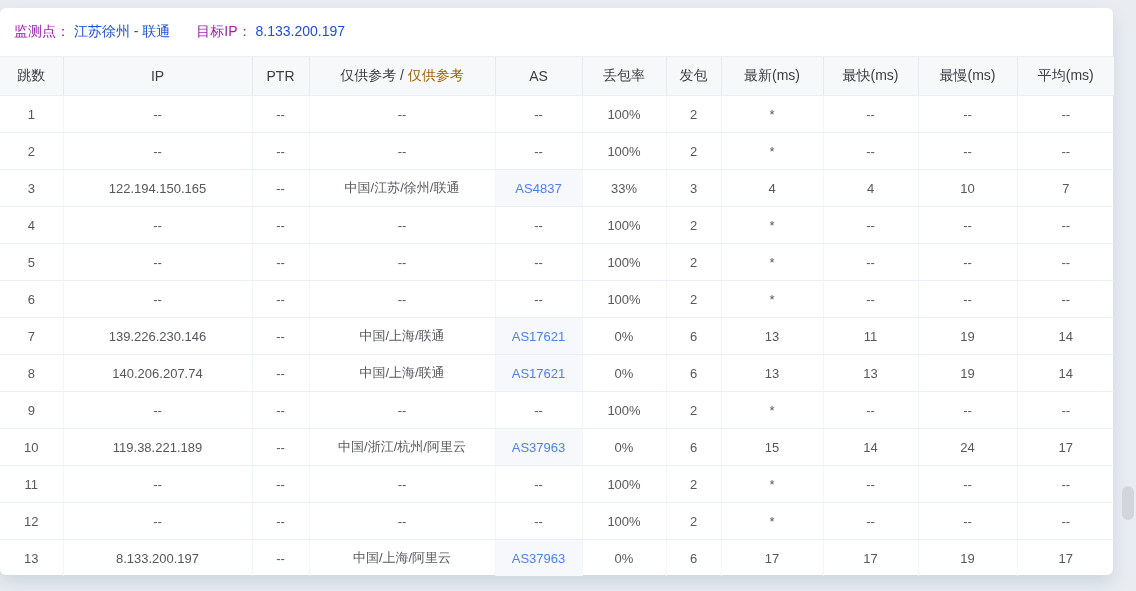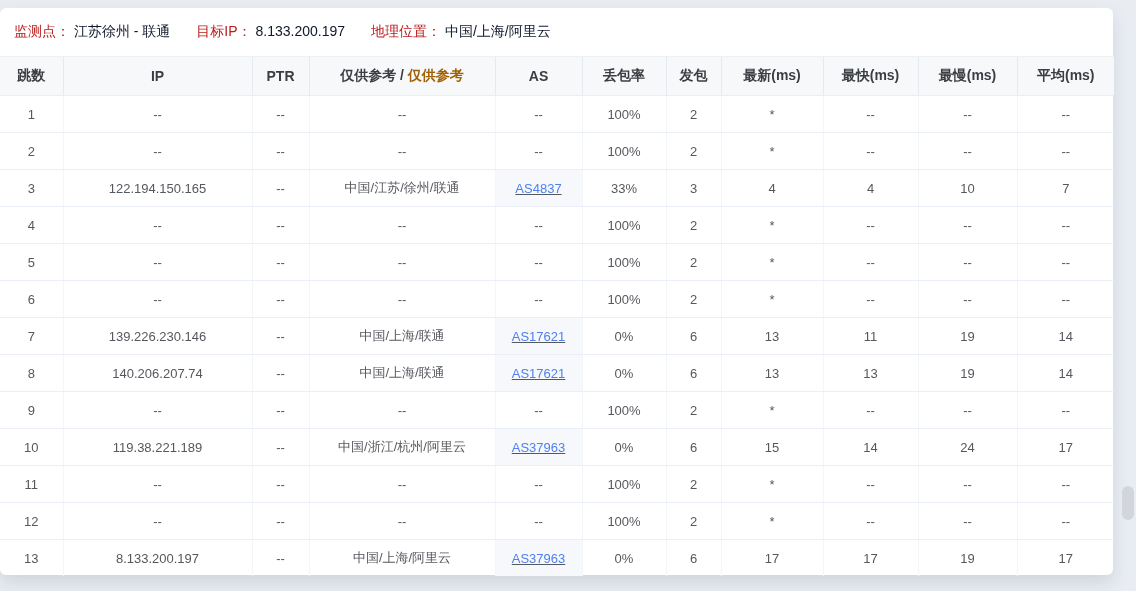--- a/index.html
+++ b/index.html
@@ -24,33 +24,33 @@
   
   .info-bar {
     height: 48px;
     display: flex;
     align-items: center;
     padding-left: 14px;
     font-size: 14px;
     color: #303133;
   }
   .info-group { margin-right: 26px; white-space: nowrap; }
-  .info-label { color: #b91c1c; }
-  .info-value { color: #0f172a; cursor: pointer; }
+  .info-label { color: #a21caf; }
+  .info-value { color: #1d4ed8; cursor: pointer; }
   
   table {
     width: 1113px;
     border-collapse: collapse;
     table-layout: fixed;
   }
   thead th {
     background: #f7f8fa;
     height: 38px;
     font-size: 14px;
-    font-weight: bold;
+    font-weight: normal;
     color: #3a3d42;
     text-align: center;
     border-top: 1px solid #eef0f4;
     border-bottom: 1px solid #e9edf4;
     border-left: 1px solid #e6e9ef;
     padding: 0 4px;
     white-space: nowrap;
     overflow: hidden;
     margin-left: 24px;
   }
@@ -64,21 +64,20 @@
     border-bottom: 1px solid #eaeff7;
     border-left: 1px solid #f2f5fa;
     padding: 0 4px;
     white-space: nowrap;
     overflow: hidden;
   }
   tbody td:first-child { border-left: none; }
   tbody tr:last-child td { border-bottom: none; }
   td.as-cell-link {
     background: #f6f8fb;
-    text-decoration: underline;
   }
   td.as-cell-link span {
     color: #4e80ee;
     cursor: pointer;
   }
   
   .scrollbar-thumb {
     position: absolute;
     right: 2px;
     top: 486px;
@@ -94,24 +93,20 @@
 <div class="card">
 
   <div class="info-bar">
     <span class="info-group">
       <span class="info-label">监测点：</span>
       <span class="info-value">江苏徐州 - 联通</span>
     </span>
     <span class="info-group">
       <span class="info-label">目标IP：</span>
       <span class="info-value">8.133.200.197</span>
-    </span>
-    <span class="info-group">
-      <span class="info-label">地理位置：</span>
-      <span class="info-value">中国/上海/阿里云</span>
     </span>
   </div>
 
   <table>
     <colgroup id="cols">
         <col style="width: 63px;">
         <col style="width: 189px;">
         <col style="width: 57px;">
         <col style="width: 186px;">
         <col style="width: 87px;">

